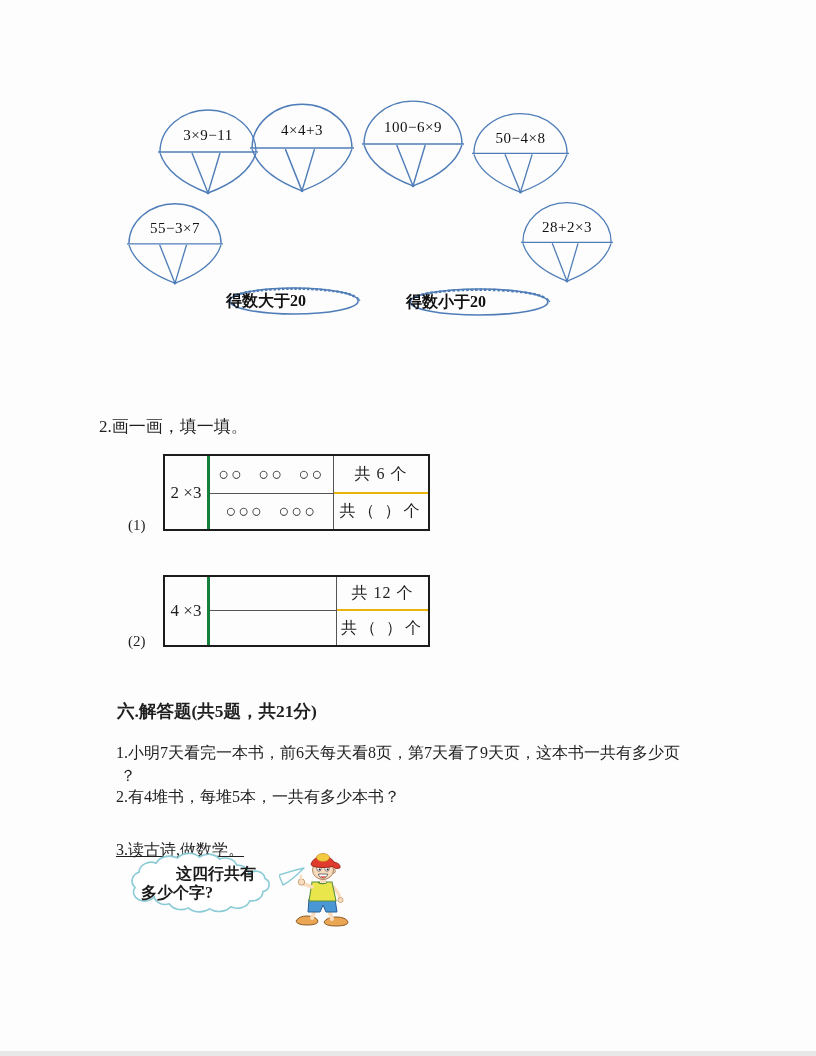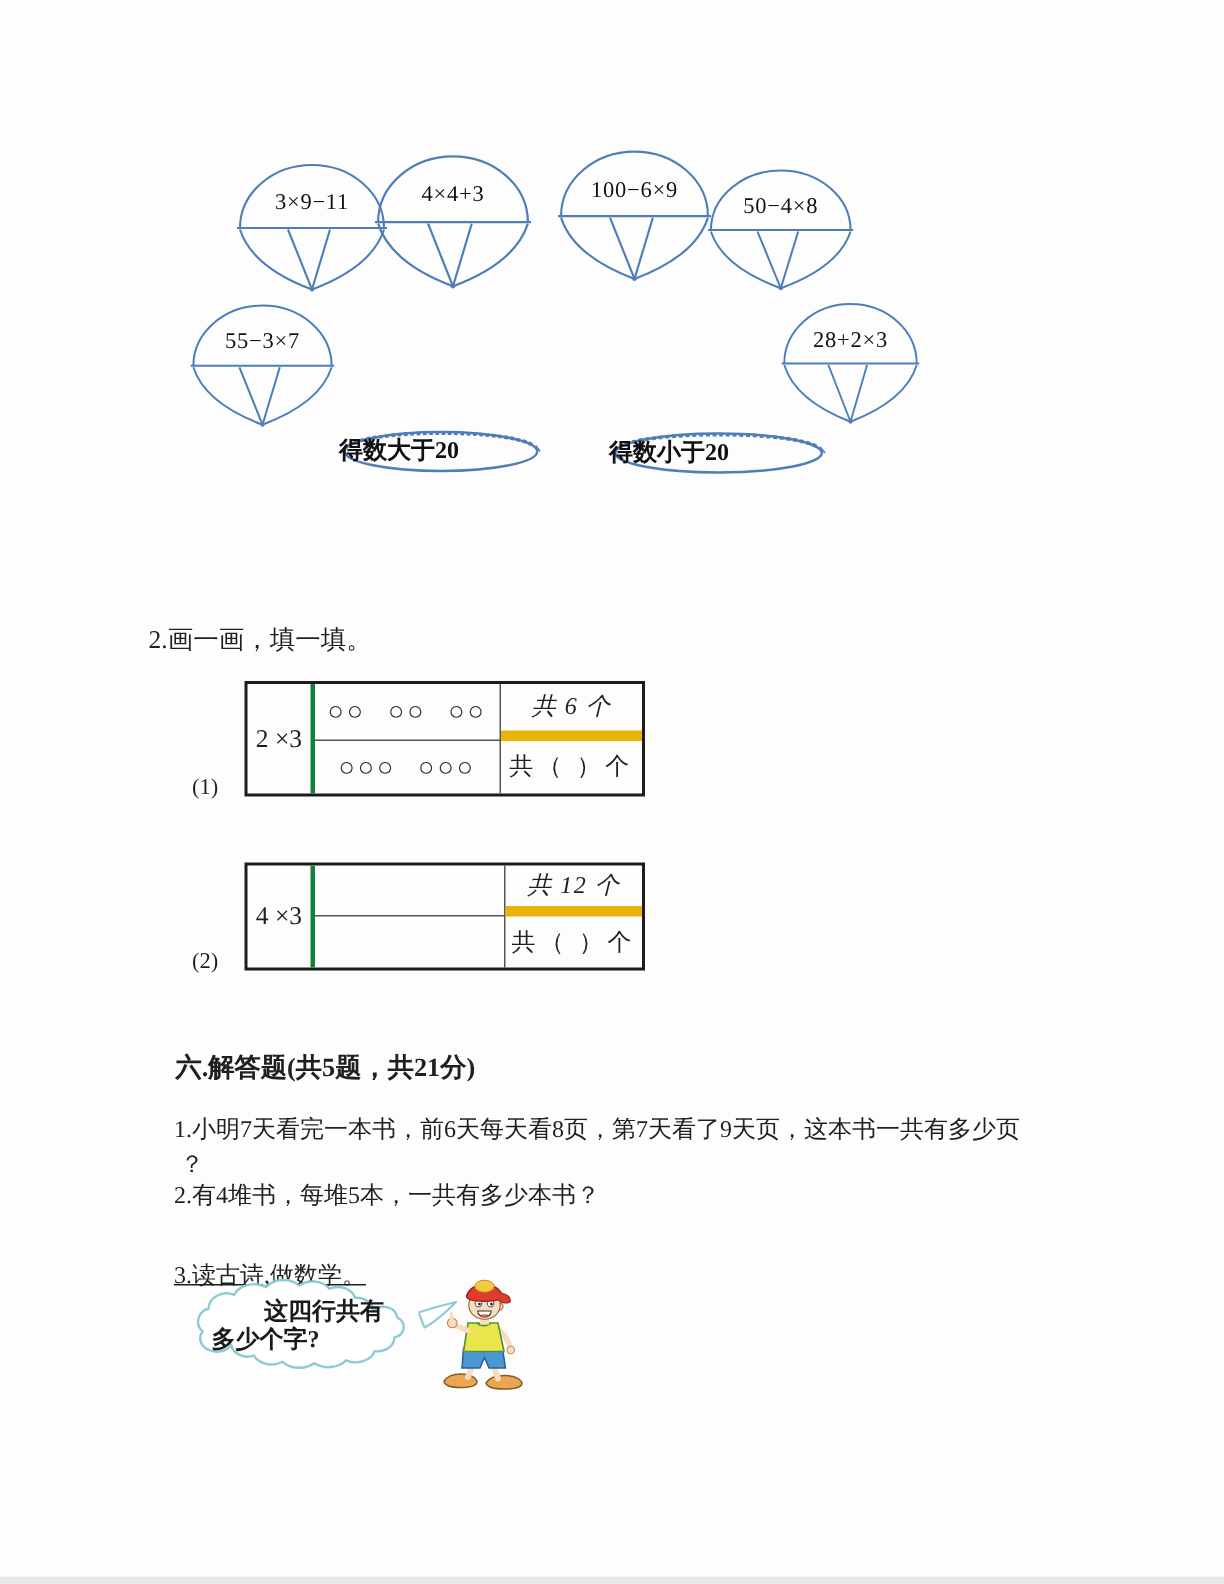--- a/index.html
+++ b/index.html
@@ -12,21 +12,21 @@
 
   
   .parachute { position:absolute; }
   .parachute svg { position:absolute; left:0; top:0; width:100%; height:100%; }
   .parachute .expr {
     position:absolute; left:4%; right:4%; top:25%;
     text-align:center; font-size:15px; color:#111; letter-spacing:0.5px;
   }
   #p1 { left:158px; top:104px; width:100px; height:92px; }
   #p2 { left:250px; top:98px;  width:104px; height:96px; }
-  #p3 { left:372px; top:95px;  width:102px; height:94px; }
+  #p3 { left:362px; top:95px;  width:102px; height:94px; }
   #p4 { left:472px; top:108px; width:97px;  height:87px; }
   #p5 { left:127px; top:198px; width:96px;  height:88px; }
   #p6 { left:521px; top:197px; width:92px;  height:87px; }
 
   .basket { position:absolute; }
   .basket svg { position:absolute; left:0; top:0; width:100%; height:100%; }
   .basket .blabel {
     position:absolute; left:0; right:0; top:52%; transform:translateY(-50%);
     text-align:left; font-size:16px; font-weight:600; color:#111;
   }
@@ -36,21 +36,21 @@
   
   .sec2-title { left:99px; top:415px; font-size:17px; }
   .wtable { position:absolute; display:grid; border:2px solid #1c1c1c; background:#fdfdfd; }
   #table1 { left:163px; top:454px; width:267px; height:77px;
             grid-template-columns:45px 124px 1fr; grid-template-rows:38px 1fr; }
   #table2 { left:163px; top:575px; width:267px; height:72px;
             grid-template-columns:45px 127px 1fr; grid-template-rows:34px 1fr; }
   .wtable .cell { display:flex; align-items:center; justify-content:center; }
   .cell-expr  { grid-column:1; grid-row:1/3; border-right:3px solid #15803d; font-size:17px; }
   .cell-circ1 { grid-column:2; grid-row:1; border-right:1px solid #555; border-bottom:1px solid #555; }
-  .cell-cnt1  { grid-column:3; grid-row:1; border-bottom:7px solid #eab308;font-style:italic; }
+  .cell-cnt1  { grid-column:3; grid-row:1; border-bottom:2px solid #eab308; }
   .cell-circ2 { grid-column:2; grid-row:2; border-right:1px solid #555; }
   .cell-cnt2  { grid-column:3; grid-row:2; }
   .circles { font-size:18px; letter-spacing:2px; word-spacing:8px; color:#2a2a2a; }
   .cnt { font-size:16px; letter-spacing:1px; }
   .cnt.spread { letter-spacing:3px; }
   .idx-label { font-size:15px; }
   #idx1 { left:128px; top:517px; }
   #idx2 { left:128px; top:633px; }
 
   

